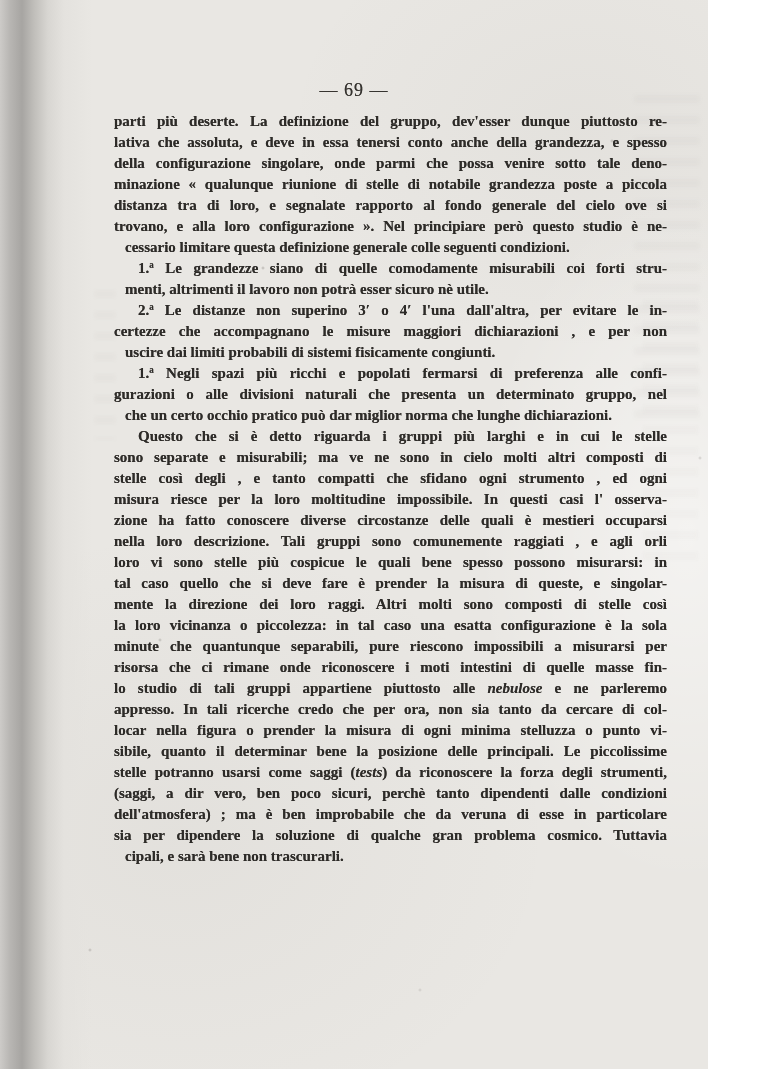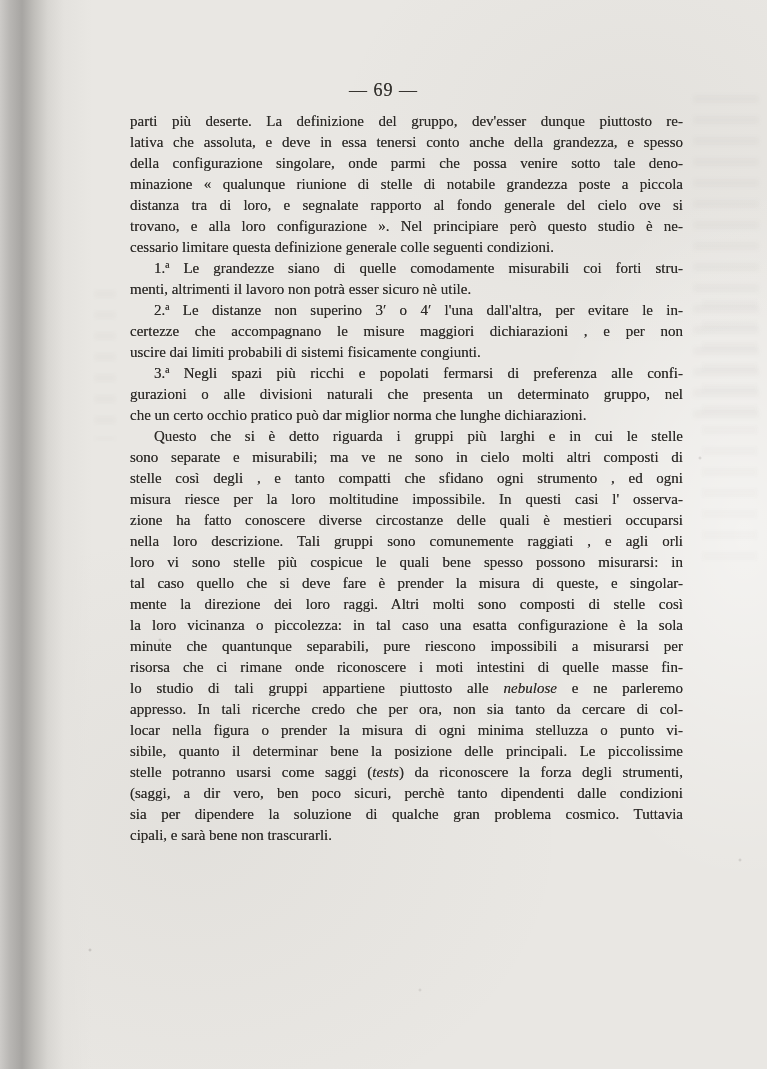--- a/index.html
+++ b/index.html
@@ -6,21 +6,21 @@
     margin: 0;
     padding: 0;
     width: 777px;
     height: 1069px;
     overflow: hidden;
     font-family: "Liberation Serif", "DejaVu Serif", serif;
   }
 
   .scan-page {
     position: relative;
-    width: 767px;
+    width: 708px;
     height: 1069px;
     background:
       radial-gradient(ellipse 420px 320px at 82% 12%, rgba(125,120,112,0.05), transparent 70%),
       radial-gradient(ellipse 520px 420px at 25% 78%, rgba(125,120,112,0.06), transparent 72%),
       radial-gradient(ellipse 300px 500px at 97% 50%, rgba(255,255,255,0.5), transparent 70%),
       #e9e7e3;
   }
 
   
   .binding-shadow {
@@ -71,36 +71,38 @@
     width: 100%;
     text-align: center;
     font-size: 18px;
     letter-spacing: 1px;
     color: #35332f;
     text-shadow: 0 0 0.4px rgba(45,42,38,0.75);
   }
 
   .text-block {
     position: absolute;
-    left: 130px;
+    left: 114px;
     top: 111px;
     width: 553px;
     font-size: 15px;
     line-height: 21px;
     color: #2d2b28;
     text-shadow: 0 0 0.4px rgba(45,42,38,0.7);
+    font-weight: bold;
   }
 
   .line {
     text-align: justify;
     text-align-last: justify;
     white-space: normal;
   }
   .line.last {
     text-align-last: left;
+    margin-left: 11px;
   }
   .line.indent {
     text-indent: 24px;
   }
   .line i {
     font-style: italic;
   }
 </style>
 </head>
 <body>
@@ -120,37 +122,38 @@
       <div class="line"><span>della configurazione singolare, onde parmi che possa venire sotto tale deno-</span></div>
       <div class="line"><span>minazione « qualunque riunione di stelle di notabile grandezza poste a piccola</span></div>
       <div class="line"><span>distanza tra di loro, e segnalate rapporto al fondo generale del cielo ove si</span></div>
       <div class="line"><span>trovano, e alla loro configurazione ». Nel principiare però questo studio è ne-</span></div>
       <div class="line last"><span>cessario limitare questa definizione generale colle seguenti condizioni.</span></div>
       <div class="line indent"><span>1.ª Le grandezze siano di quelle comodamente misurabili coi forti stru-</span></div>
       <div class="line last"><span>menti, altrimenti il lavoro non potrà esser sicuro nè utile.</span></div>
       <div class="line indent"><span>2.ª Le distanze non superino 3′ o 4′ l'una dall'altra, per evitare le in-</span></div>
       <div class="line"><span>certezze che accompagnano le misure maggiori dichiarazioni , e per non</span></div>
       <div class="line last"><span>uscire dai limiti probabili di sistemi fisicamente congiunti.</span></div>
-      <div class="line indent"><span>3.ª Negli spazi più ricchi e popolati fermarsi di preferenza alle confi-</span></div>
+      <div class="line indent"><span>1.ª Negli spazi più ricchi e popolati fermarsi di preferenza alle confi-</span></div>
       <div class="line"><span>gurazioni o alle divisioni naturali che presenta un determinato gruppo, nel</span></div>
       <div class="line last"><span>che un certo occhio pratico può dar miglior norma che lunghe dichiarazioni.</span></div>
       <div class="line indent"><span>Questo che si è detto riguarda i gruppi più larghi e in cui le stelle</span></div>
       <div class="line"><span>sono separate e misurabili; ma ve ne sono in cielo molti altri composti di</span></div>
       <div class="line"><span>stelle così degli , e tanto compatti che sfidano ogni strumento , ed ogni</span></div>
       <div class="line"><span>misura riesce per la loro moltitudine impossibile. In questi casi l' osserva-</span></div>
       <div class="line"><span>zione ha fatto conoscere diverse circostanze delle quali è mestieri occuparsi</span></div>
       <div class="line"><span>nella loro descrizione. Tali gruppi sono comunemente raggiati , e agli orli</span></div>
       <div class="line"><span>loro vi sono stelle più cospicue le quali bene spesso possono misurarsi: in</span></div>
       <div class="line"><span>tal caso quello che si deve fare è prender la misura di queste, e singolar-</span></div>
       <div class="line"><span>mente la direzione dei loro raggi. Altri molti sono composti di stelle così</span></div>
       <div class="line"><span>la loro vicinanza o piccolezza: in tal caso una esatta configurazione è la sola</span></div>
       <div class="line"><span>minute che quantunque separabili, pure riescono impossibili a misurarsi per</span></div>
       <div class="line"><span>risorsa che ci rimane onde riconoscere i moti intestini di quelle masse fin-</span></div>
       <div class="line"><span>lo studio di tali gruppi appartiene piuttosto alle </span><i>nebulose</i><span> e ne parleremo</span></div>
       <div class="line"><span>appresso. In tali ricerche credo che per ora, non sia tanto da cercare di col-</span></div>
       <div class="line"><span>locar nella figura o prender la misura di ogni minima stelluzza o punto vi-</span></div>
       <div class="line"><span>sibile, quanto il determinar bene la posizione delle principali. Le piccolissime</span></div>
       <div class="line"><span>stelle potranno usarsi come saggi (</span><i>tests</i><span>) da riconoscere la forza degli strumenti,</span></div>
       <div class="line"><span>(saggi, a dir vero, ben poco sicuri, perchè tanto dipendenti dalle condizioni</span></div>
+      <div class="line"><span>dell'atmosfera) ; ma è ben improbabile che da veruna di esse in particolare</span></div>
       <div class="line"><span>sia per dipendere la soluzione di qualche gran problema cosmico. Tuttavia</span></div>
       <div class="line last"><span>cipali, e sarà bene non trascurarli.</span></div>
     </div>
 </div>
 
 </body></html>

